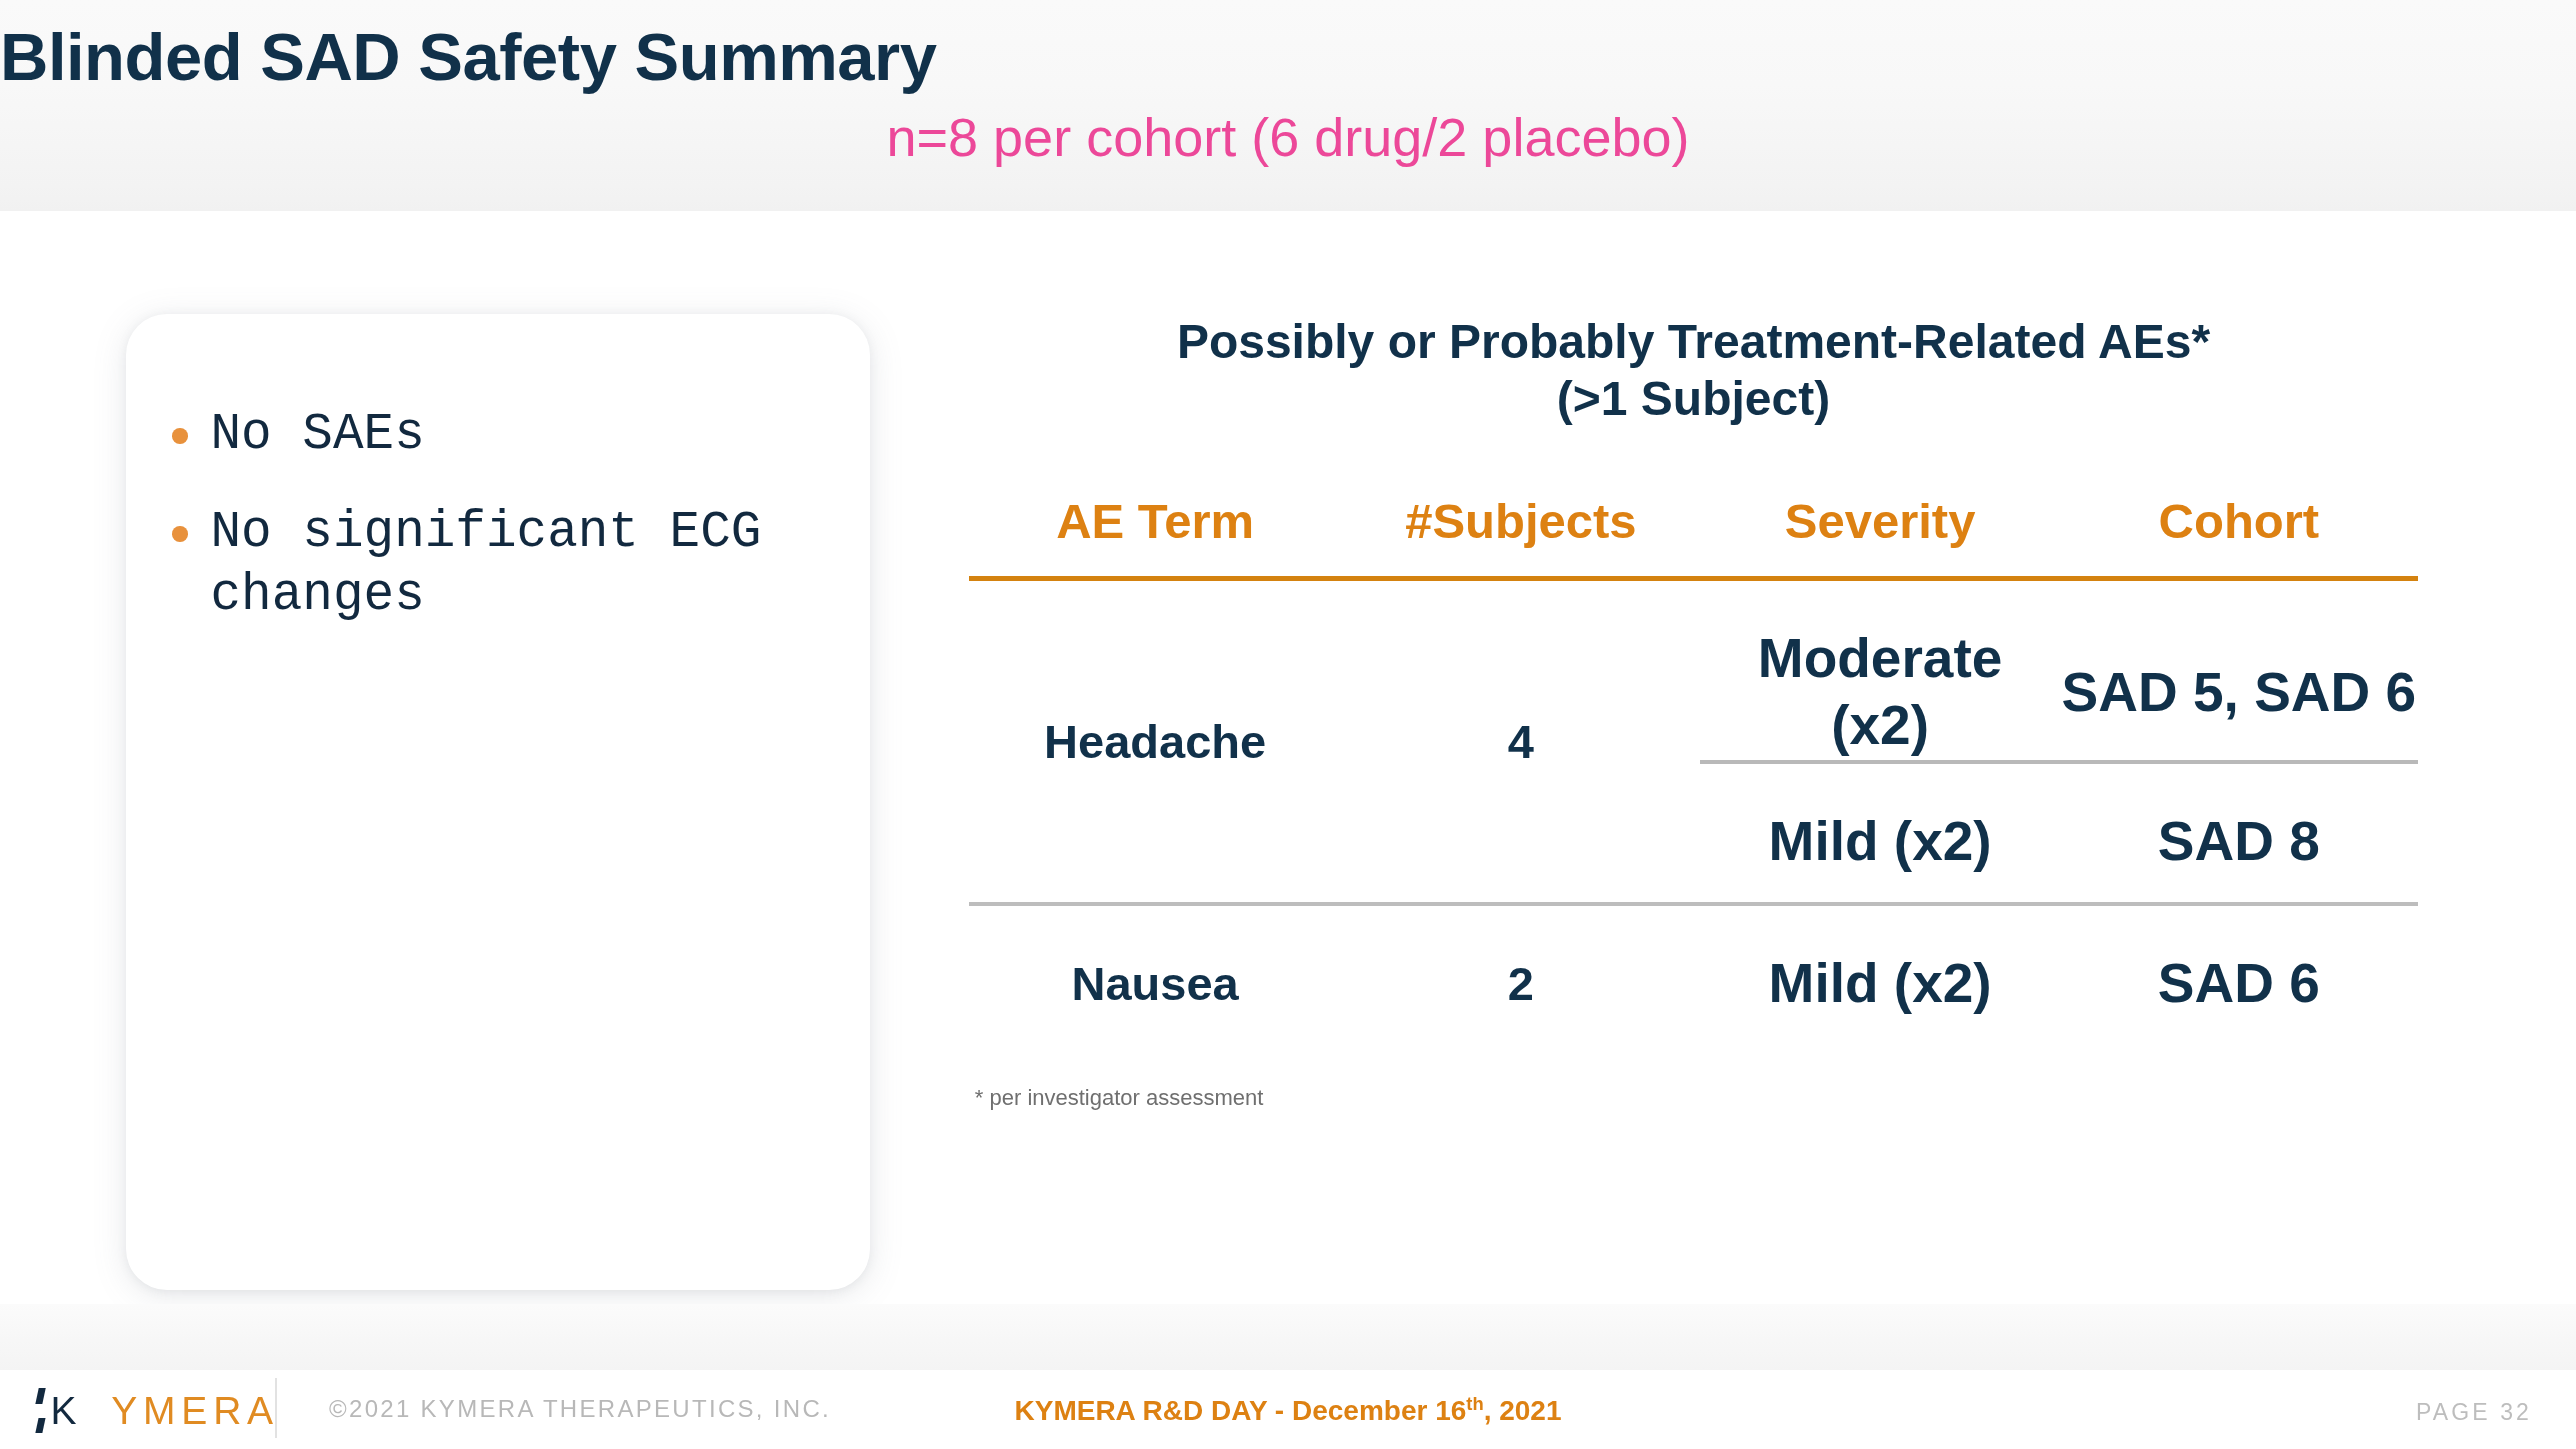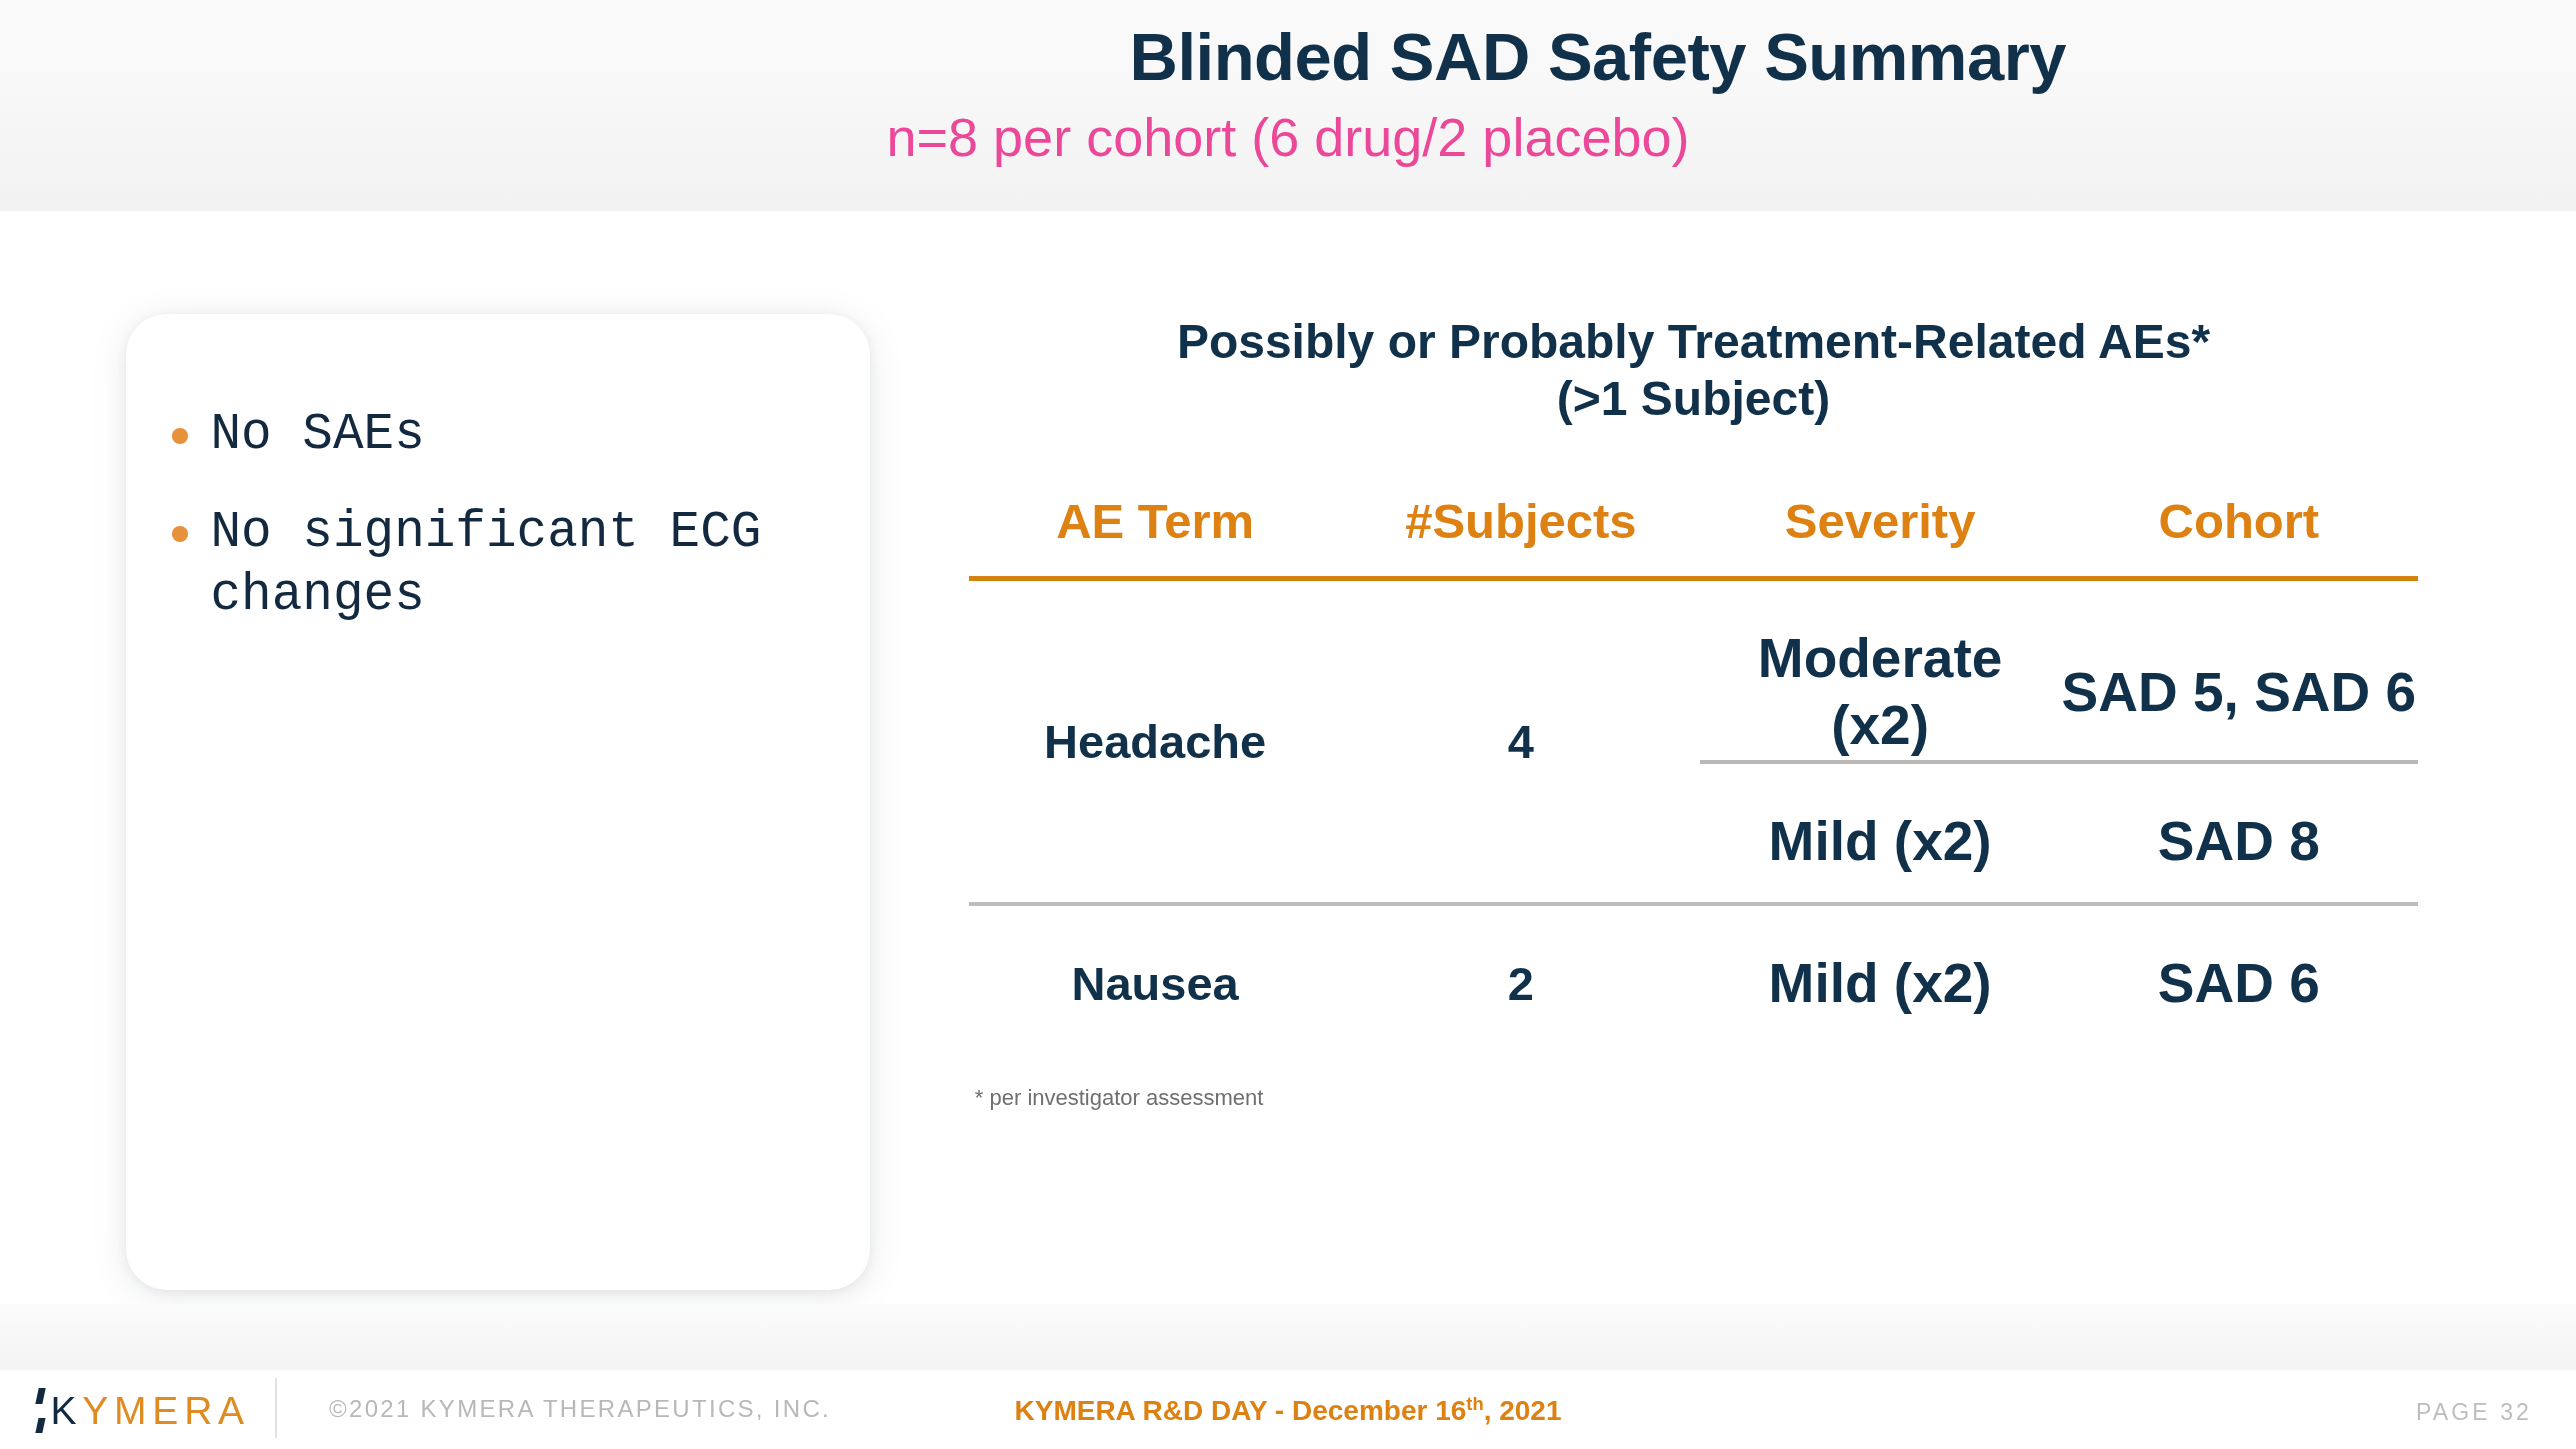--- a/index.html
+++ b/index.html
@@ -20,21 +20,21 @@
     position: absolute;
     left: 0; top: 0;
     width: 2576px;
     height: 211px;
     background: linear-gradient(to bottom, #fafafa 0%, #f8f8f8 40%, #f3f3f3 88%, #f1f1f1 100%);
   }
   .slide-title {
     position: absolute;
     left: 0; top: 23px;
     width: 2066px;
-    text-align: right;
+    text-align: left;
     font-size: 67px;
     font-weight: bold;
     color: #11314a;
     letter-spacing: -0.5px;
     line-height: 1.0;
     white-space: nowrap;
   }
   .slide-subtitle {
     position: absolute;
     left: 0; top: 110px;
@@ -247,20 +247,21 @@
     color: #12293f;
     letter-spacing: 5.8px;
     line-height: 1;
   }
   .logo-rest {
     font-size: 39px;
     font-weight: normal;
     color: #e08b22;
     letter-spacing: 5.8px;
     line-height: 1;
+    margin-left: 29px;
   }
   .logo-divider {
     position: absolute;
     left: 275px; top: 1378px;
     width: 1.9px; height: 60px;
     background: #e2e2e2;
   }
   .copyright {
     position: absolute;
     left: 329px; top: 1395px;

